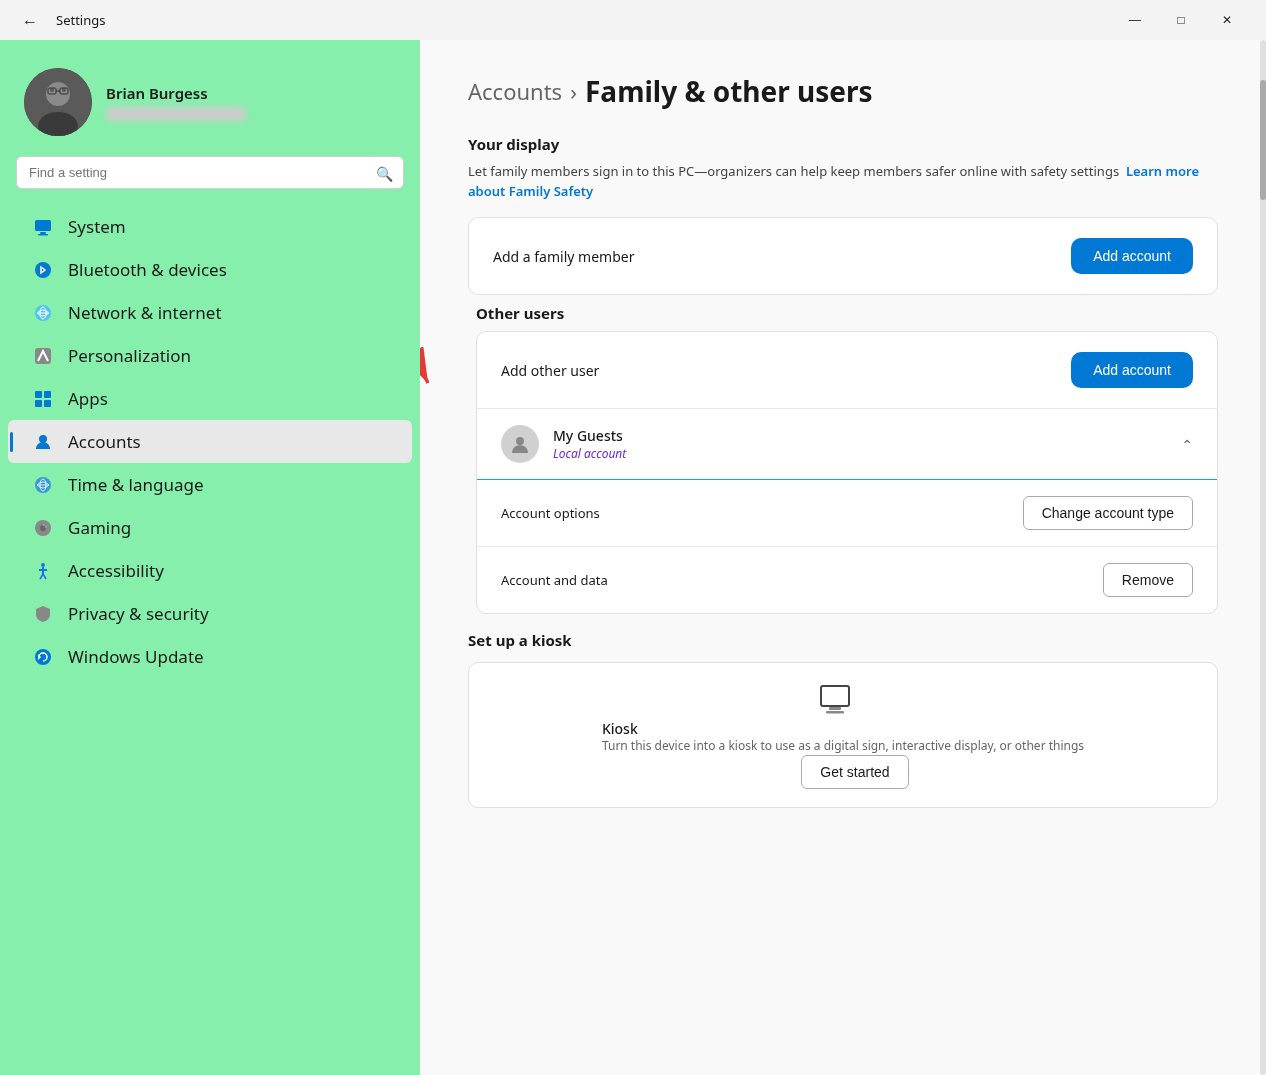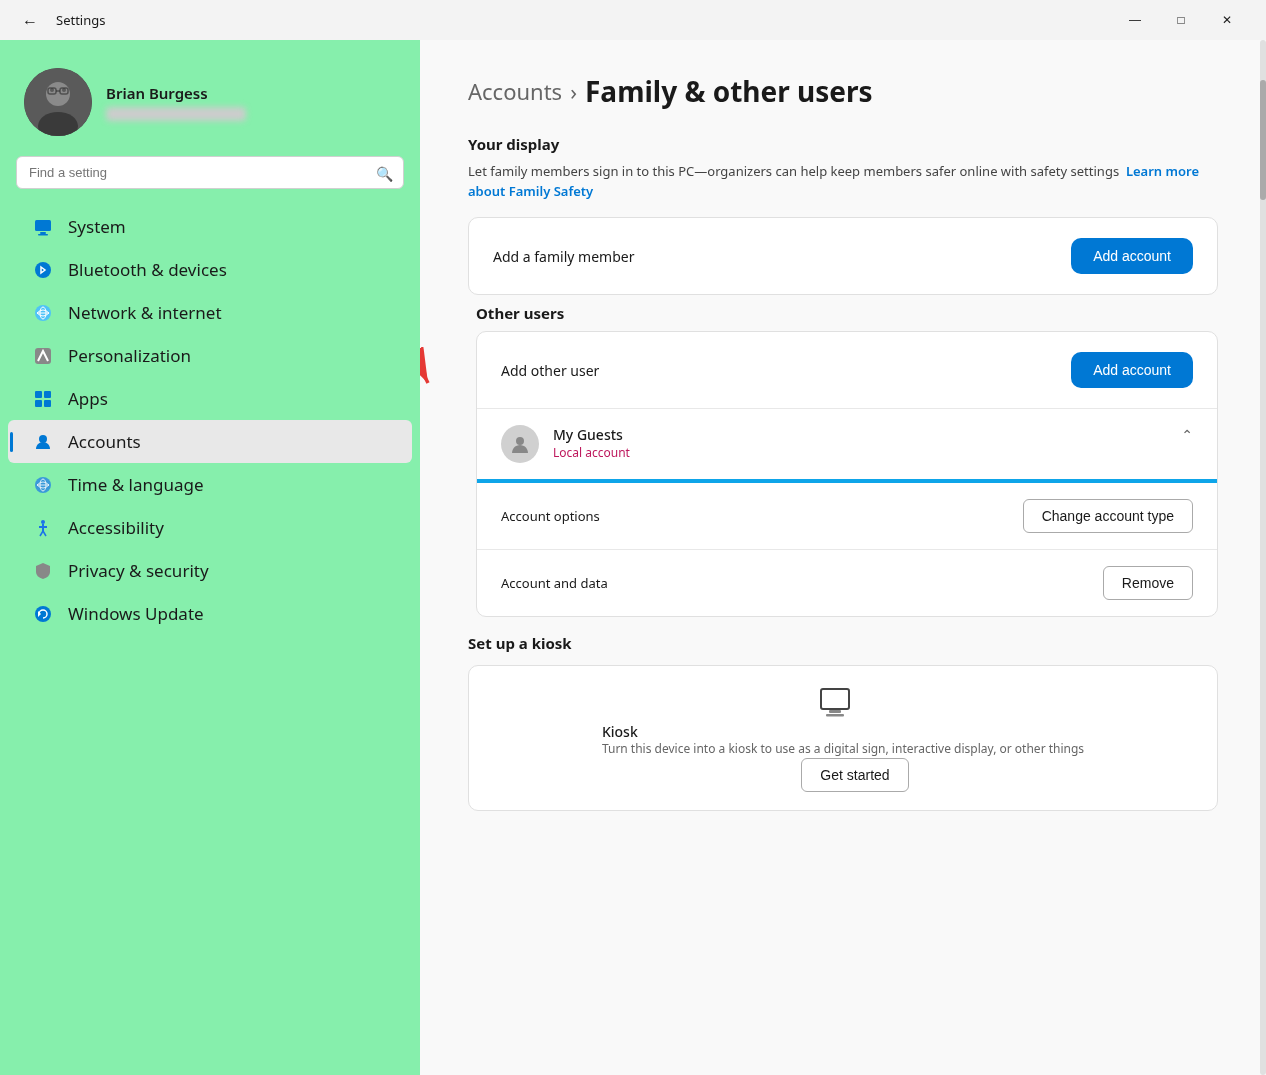--- a/index.html
+++ b/index.html
@@ -240,38 +240,39 @@
     }
     .add-other-user-row {
       display: flex;
       align-items: center;
       justify-content: space-between;
       padding: 20px 24px;
       border-bottom: 1px solid #e8e8e8;
     }
     .my-guests-row {
       display: flex;
+      align-items: center;
       padding: 16px 24px;
-      border-bottom: 4px solid #0ea5e9;
+      border-bottom: 1px solid #0ea5e9;
       cursor: pointer;
     }
     .guest-icon {
       width: 38px;
       height: 38px;
       border-radius: 50%;
       background: #d0d0d0;
       display: flex;
       align-items: center;
       justify-content: center;
       margin-right: 14px;
       flex-shrink: 0;
     }
     .guest-info { flex: 1; }
     .guest-name { font-size: 14px; font-weight: 500; color: #1a1a1a; }
-    .guest-type { font-size: 12px; color: #be185d; }
+    .guest-type { font-size: 12px; color: #6d28d9; font-style: italic; }
     .chevron-up { font-size: 14px; color: #666; }
     .account-options-row {
       display: flex;
       align-items: center;
       justify-content: space-between;
       padding: 16px 24px;
       border-bottom: 1px solid #e8e8e8;
     }
     .account-data-row {
       display: flex;
@@ -428,20 +429,31 @@
       <div class="nav-item">
         <div class="nav-icon">
           <svg width="20" height="20" viewBox="0 0 20 20" fill="none">
             <circle cx="10" cy="10" r="8" fill="#3a9ad9"></circle>
             <path d="M4 10 Q10 4 16 10 Q10 16 4 10z" stroke="white" stroke-width="0.8" fill="none"></path>
             <ellipse cx="10" cy="10" rx="3" ry="6" stroke="white" stroke-width="0.8" fill="none"></ellipse>
             <line x1="4" y1="10" x2="16" y2="10" stroke="white" stroke-width="0.8"></line>
           </svg>
         </div>
         <span>Time &amp; language</span>
+      </div>
+      <div class="nav-item">
+        <div class="nav-icon">
+          <svg width="20" height="20" viewBox="0 0 20 20" fill="none">
+            <circle cx="10" cy="10" r="8" fill="#888"></circle>
+            <circle cx="10" cy="10" r="3" fill="#666"></circle>
+            <circle cx="13" cy="9" r="1" fill="#aaa"></circle>
+            <circle cx="11" cy="7" r="1" fill="#aaa"></circle>
+          </svg>
+        </div>
+        <span>Gaming</span>
       </div>
       <div class="nav-item">
         <div class="nav-icon">
           <svg width="20" height="20" viewBox="0 0 20 20" fill="none">
             <circle cx="10" cy="4" r="2" fill="#1a73e8"></circle>
             <line x1="10" y1="6" x2="10" y2="13" stroke="#1a73e8" stroke-width="2"></line>
             <line x1="6" y1="9" x2="14" y2="9" stroke="#1a73e8" stroke-width="2"></line>
             <line x1="10" y1="13" x2="7" y2="18" stroke="#1a73e8" stroke-width="1.5"></line>
             <line x1="10" y1="13" x2="13" y2="18" stroke="#1a73e8" stroke-width="1.5"></line>
           </svg>

